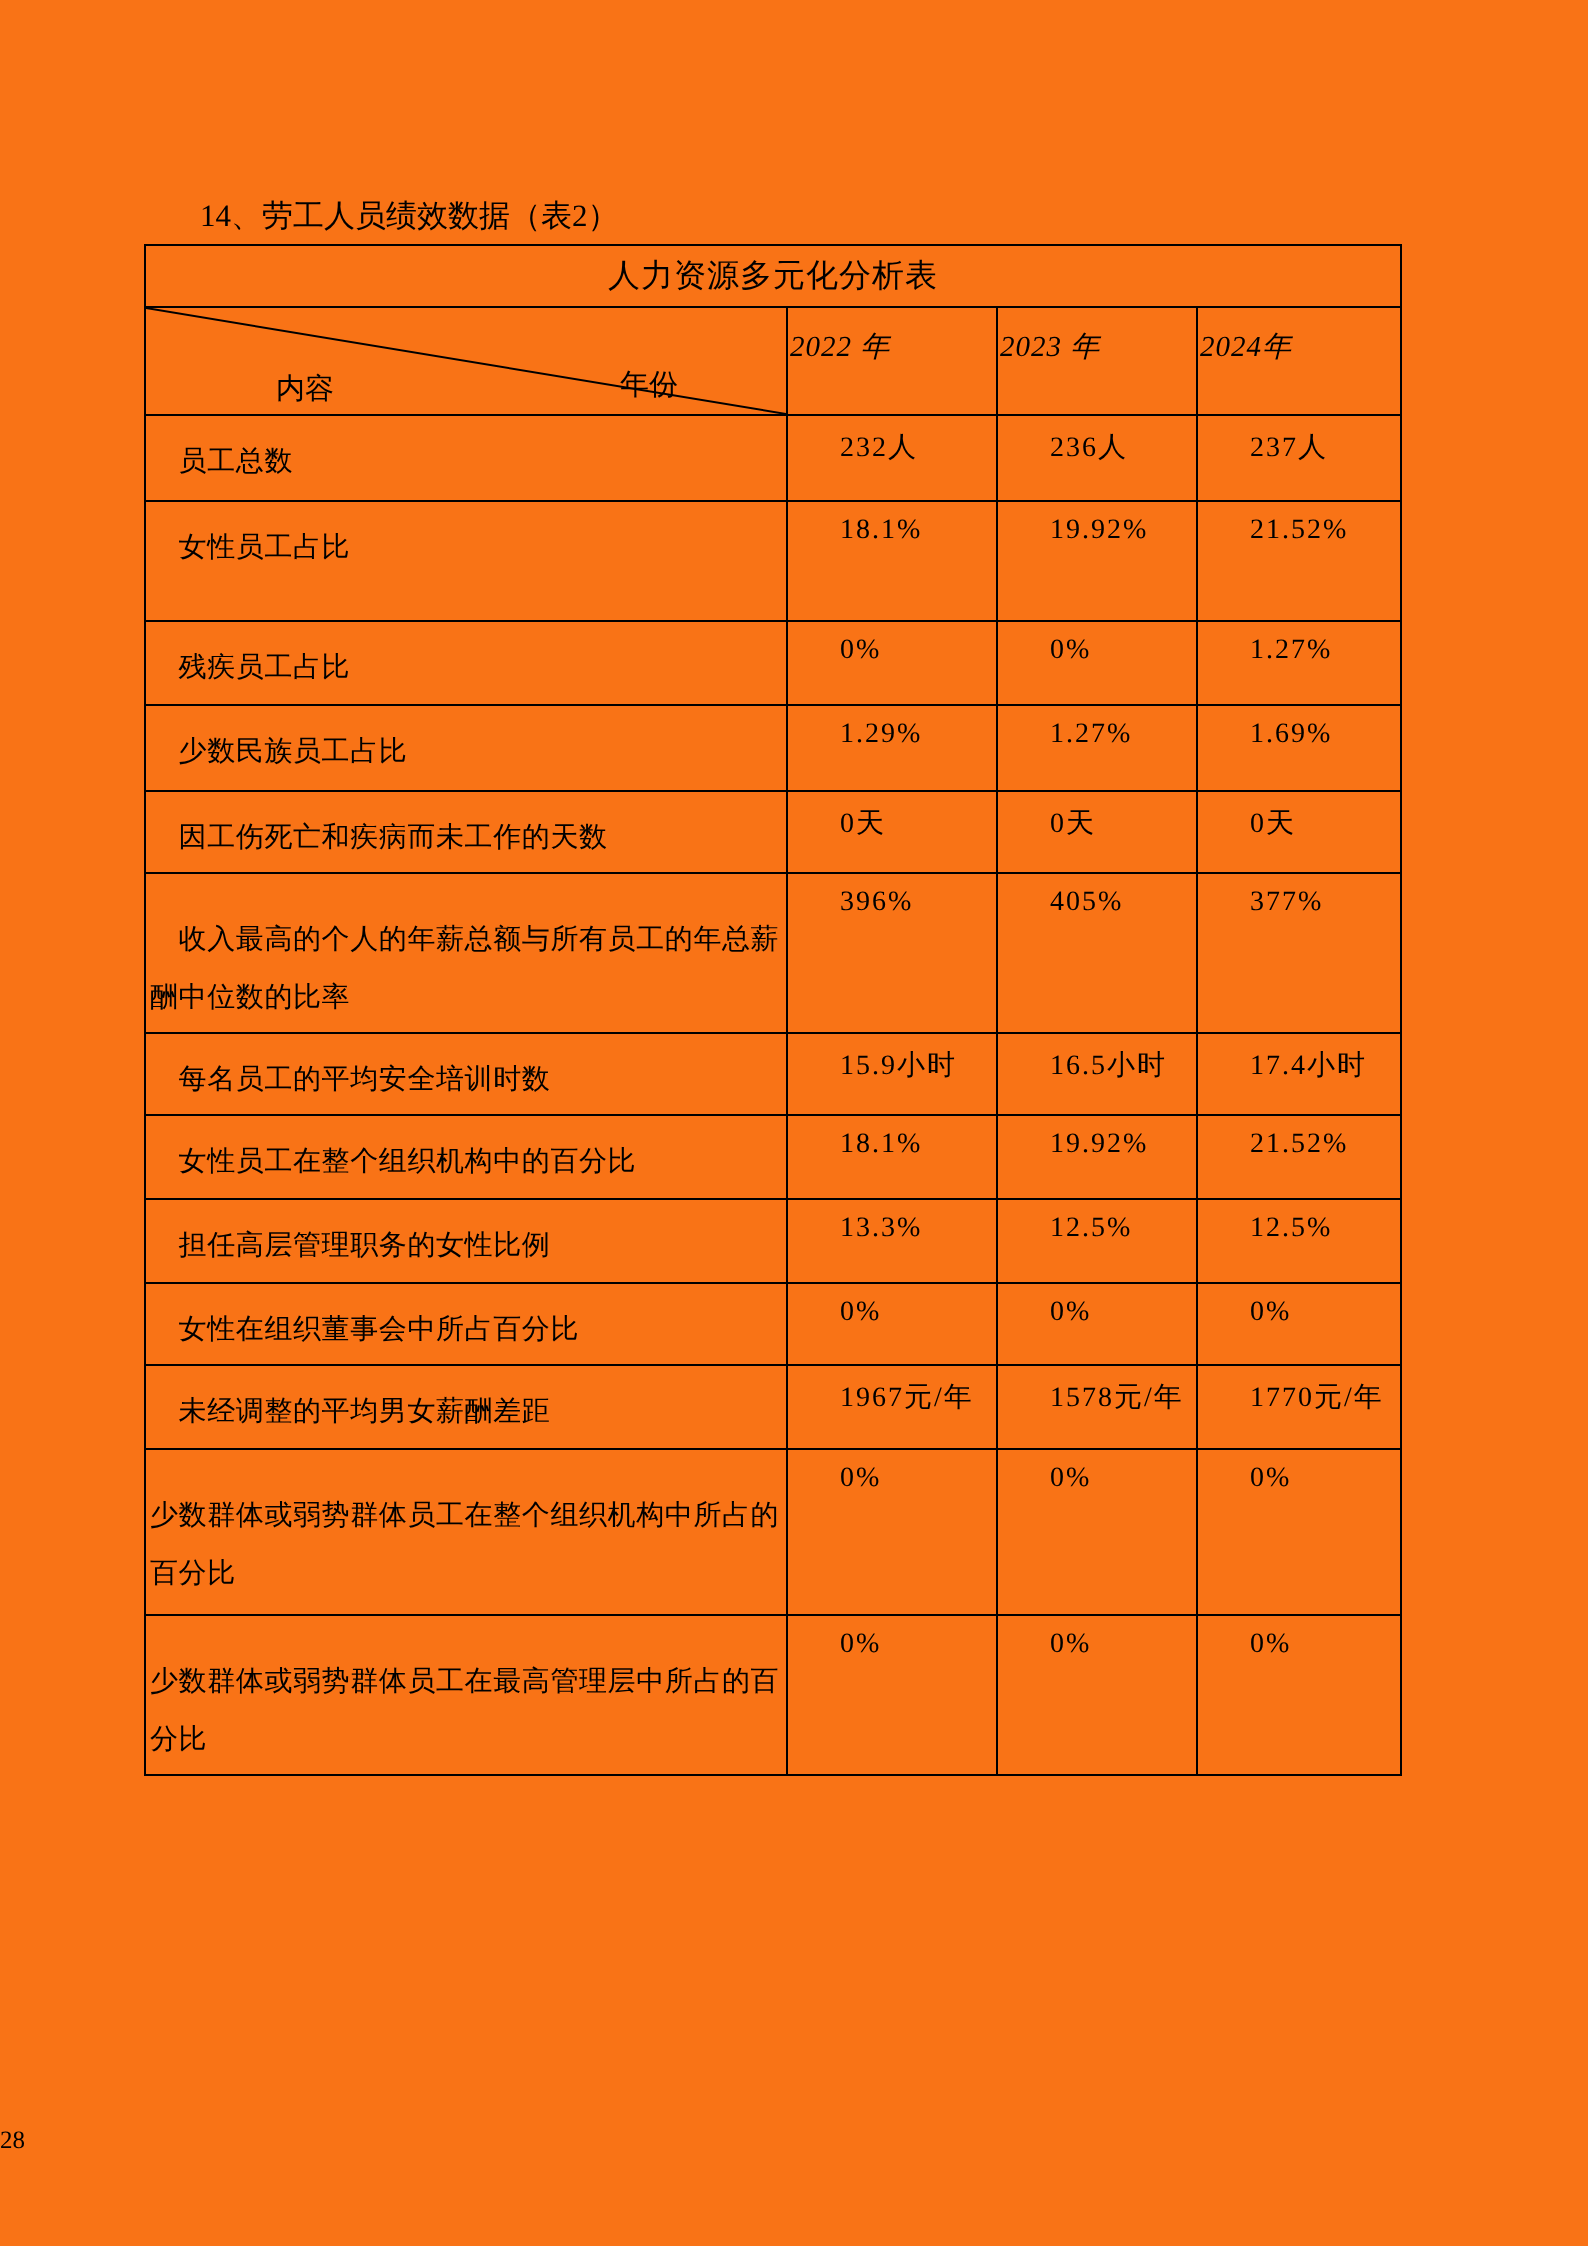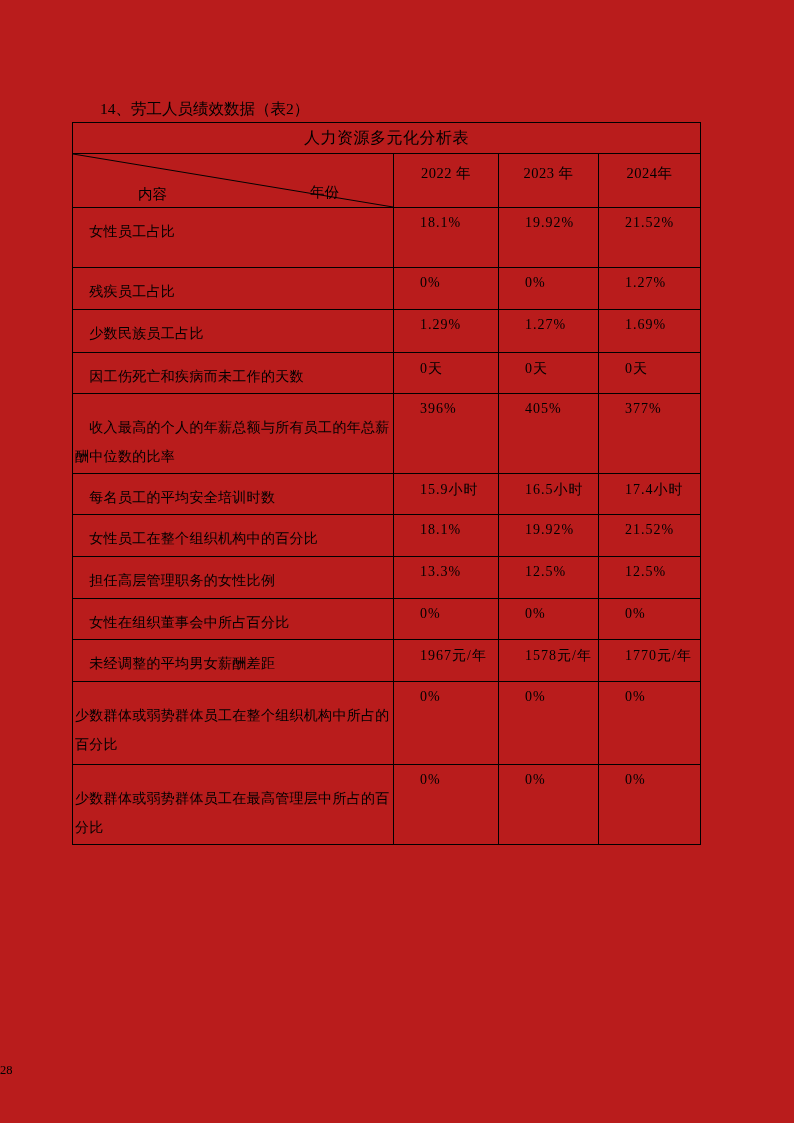--- a/index.html
+++ b/index.html
@@ -4,21 +4,21 @@
 <style>
   html, body {
     margin: 0;
     padding: 0;
     background: #ffffff;
   }
   .page {
     position: relative;
     width: 794px;
     height: 1123px;
-    background: #b91c1c;
+    background: #f97316;
     font-family: "Liberation Serif", "DejaVu Serif", serif;
     color: #000000;
     overflow: hidden;
   }
   .heading {
     position: absolute;
     left: 100px;
     top: 99px;
     font-size: 15.5px;
     line-height: 20px;
@@ -71,23 +71,24 @@
   .corner-content {
     position: absolute;
     bottom: 3px;
     left: 26px;
     font-size: 14.5px;
     margin-left: 39px;
   }
   .year-cell {
     vertical-align: top;
     padding-top: 10px;
-    text-align: center;
+    text-align: left;
     font-size: 14.5px;
     letter-spacing: 0.5px;
+    font-style: italic;
   }
   td.label-cell {
     vertical-align: top;
     font-size: 14px;
     line-height: 19px;
     padding: 14px 2px 2px 2px;
     word-break: break-all;
     letter-spacing: 0.3px;
   }
   td.label-cell.ml {
@@ -135,20 +136,26 @@
           <line x1="0" y1="0" x2="321" y2="54" stroke="#000000" stroke-width="1"></line>
         </svg>
         <span class="corner-year">年份</span>
         <span class="corner-content">内容</span>
       </td>
       <td class="year-cell">2022 年</td>
       <td class="year-cell">2023 年</td>
       <td class="year-cell">2024年</td>
     </tr>
 
+    <tr style="height:43px">
+      <td class="label-cell">　员工总数</td>
+      <td class="value-cell">232人</td>
+      <td class="value-cell">236人</td>
+      <td class="value-cell">237人</td>
+    </tr>
 
     <tr style="height:60px">
       <td class="label-cell">　女性员工占比</td>
       <td class="value-cell">18.1%</td>
       <td class="value-cell">19.92%</td>
       <td class="value-cell">21.52%</td>
     </tr>
 
     <tr style="height:42px">
       <td class="label-cell">　残疾员工占比</td>

